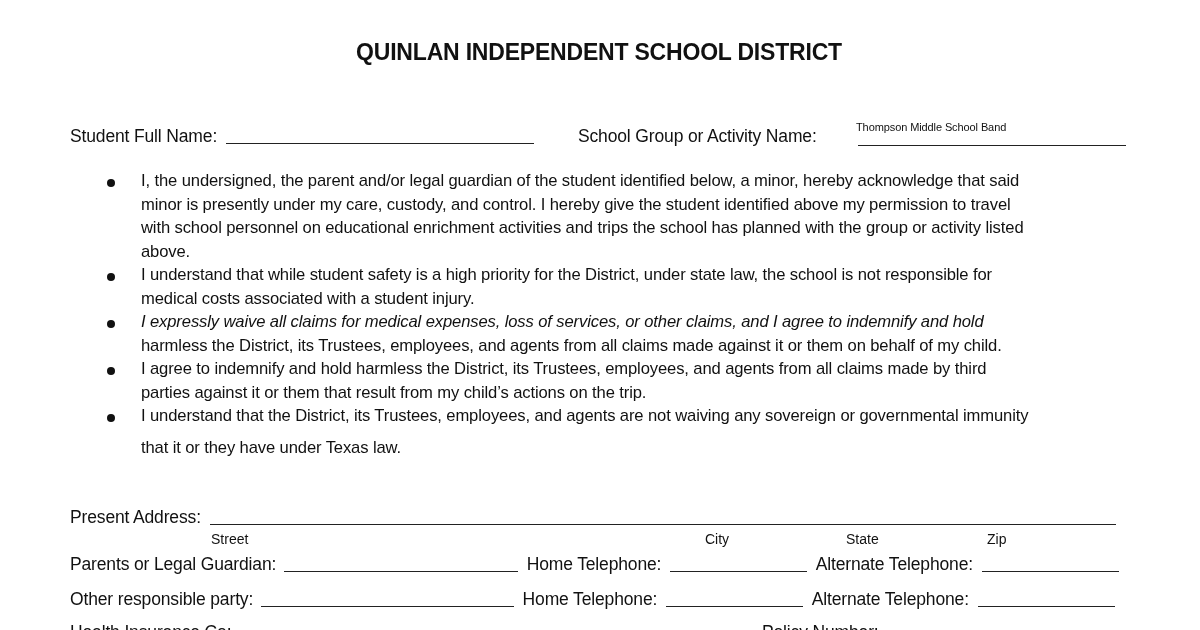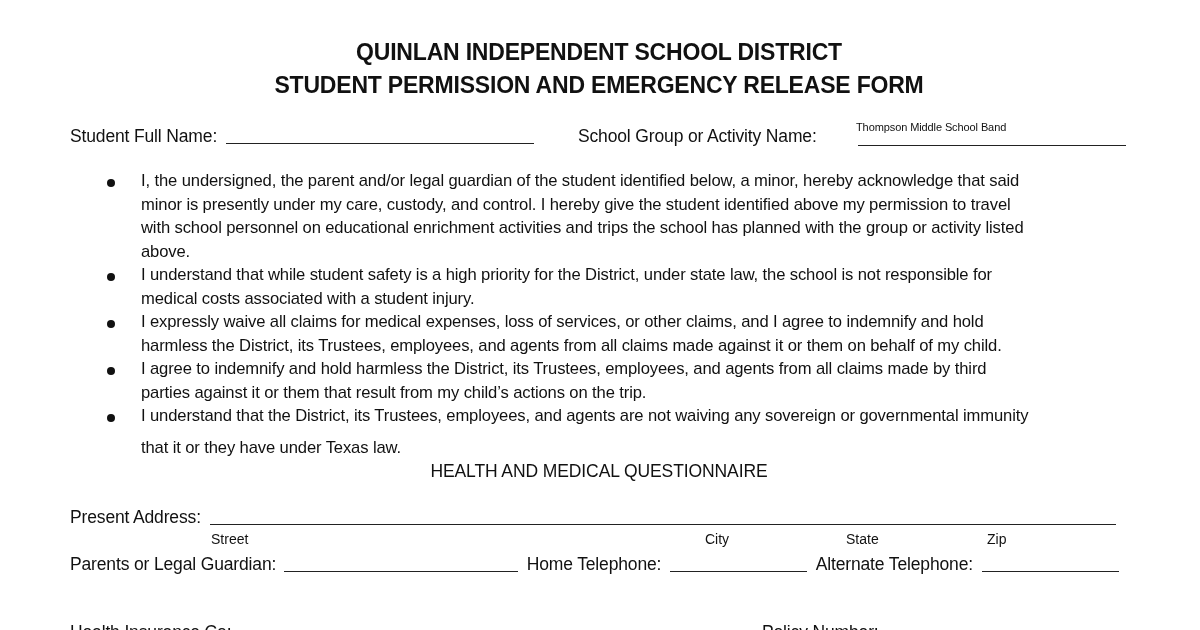--- a/index.html
+++ b/index.html
@@ -98,21 +98,20 @@
       font-size: 14px;
       white-space: nowrap;
     }
   </style>
 </head>
 <body>
 
 <div class="page">
 
   <div class="title t1">QUINLAN INDEPENDENT SCHOOL DISTRICT</div>
-  <div class="title t2">STUDENT PERMISSION AND EMERGENCY RELEASE FORM</div>
 
   <div class="line" style="left:70px; top:126px;">
     <span>Student Full Name:</span>
     <span class="blank" style="width:308px; margin-left:4px;"></span>
   </div>
   <div class="line" style="left:578px; top:126px;">
     <span>School Group or Activity Name:</span>
   </div>
   <div class="blank" style="position:absolute; left:858px; top:131px; width:268px;"></div>
   <div class="filled" style="left:856px; top:121px;">Thompson Middle School Band</div>
@@ -128,57 +127,64 @@
     </div>
 
     <div class="bullet-item" style="top:94px;">
       <div class="bullet-dot" style="top:9px;"></div>
       <div class="bullet-line" style="top:1px;">I understand that while student safety is a high priority for the District, under state law, the school is not responsible for</div>
       <div class="bullet-line" style="top:24.5px;">medical costs associated with a student injury.</div>
     </div>
 
     <div class="bullet-item" style="top:141px;">
       <div class="bullet-dot" style="top:9px;"></div>
-      <div class="bullet-line" style="top:1px;">I expressly waive all claims for medical expenses, loss of services, or other claims, and I agree to indemnify and hold</div>
+      <div class="bullet-line" style="top:1px;font-style:italic;">I expressly waive all claims for medical expenses, loss of services, or other claims, and I agree to indemnify and hold</div>
       <div class="bullet-line" style="top:24.5px;">harmless the District, its Trustees, employees, and agents from all claims made against it or them on behalf of my child.</div>
     </div>
 
     <div class="bullet-item" style="top:188px;">
       <div class="bullet-dot" style="top:9px;"></div>
       <div class="bullet-line" style="top:1px;">I agree to indemnify and hold harmless the District, its Trustees, employees, and agents from all claims made by third</div>
       <div class="bullet-line" style="top:24.5px;">parties against it or them that result from my child’s actions on the trip.</div>
     </div>
 
     <div class="bullet-item" style="top:235px;">
       <div class="bullet-dot" style="top:9px;"></div>
       <div class="bullet-line" style="top:1px;">I understand that the District, its Trustees, employees, and agents are not waiving any sovereign or governmental immunity</div>
       <div class="bullet-line" style="top:33px;text-align:center;">that it or they have under Texas law.</div>
     </div>
   </div>
 
-  <div class="section-head">HEALTH AND MEDICAL QUESTIONNAIRE</div>
 
   <div class="line" style="left:70px; top:507px;">
     <span>Present Address:</span>
     <span class="blank" style="width:906px; margin-left:4px;"></span>
   </div>
   <div class="sublabel" style="left:211px;">Street</div>
   <div class="sublabel" style="left:705px;">City</div>
   <div class="sublabel" style="left:846px;text-align:center;">State</div>
   <div class="sublabel" style="left:987px;">Zip</div>
 
   <div class="line" style="left:70px; top:554px;">
     <span>Parents or Legal Guardian:</span>
     <span class="blank" style="width:234px; margin-left:3px;"></span>
     <span style="margin-left:4px;">Home Telephone:</span>
     <span class="blank" style="width:137px; margin-left:4px;"></span>
     <span style="margin-left:4px;">Alternate Telephone:</span>
     <span class="blank" style="width:137px; margin-left:4px;"></span>
   </div>
 
+  <div class="line" style="left:70px; top:589px;">
+    <span>Other responsible party:</span>
+    <span class="blank" style="width:253px; margin-left:3px;"></span>
+    <span style="margin-left:4px;">Home Telephone:</span>
+    <span class="blank" style="width:137px; margin-left:4px;"></span>
+    <span style="margin-left:4px;">Alternate Telephone:</span>
+    <span class="blank" style="width:137px; margin-left:4px;"></span>
+  </div>
 
   <div class="line" style="left:70px; top:622px;">
     <span>Health Insurance Co:</span>
   </div>
   <div class="line" style="left:762px; top:622px;">
     <span>Policy Number:</span>
   </div>
 
 </div>
 

